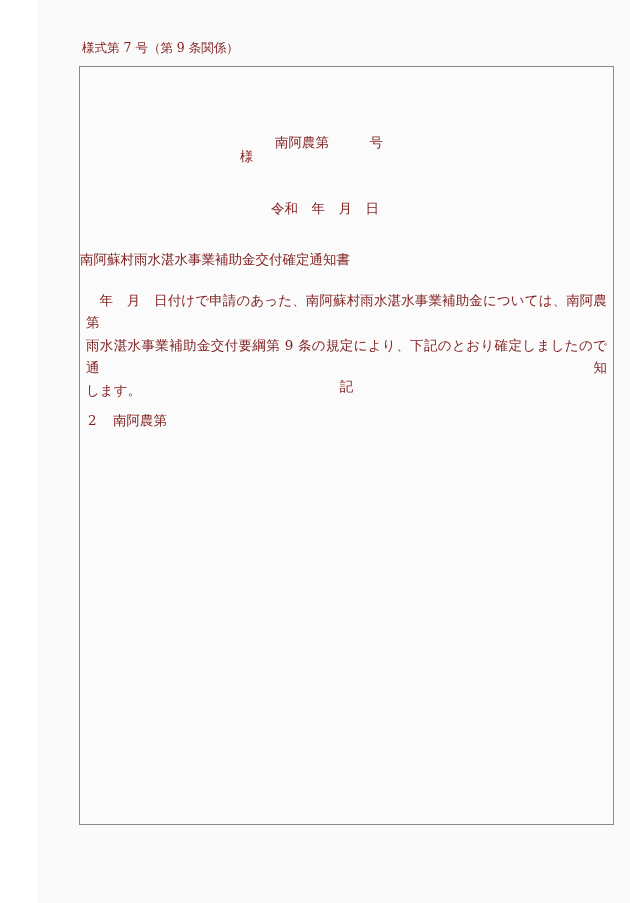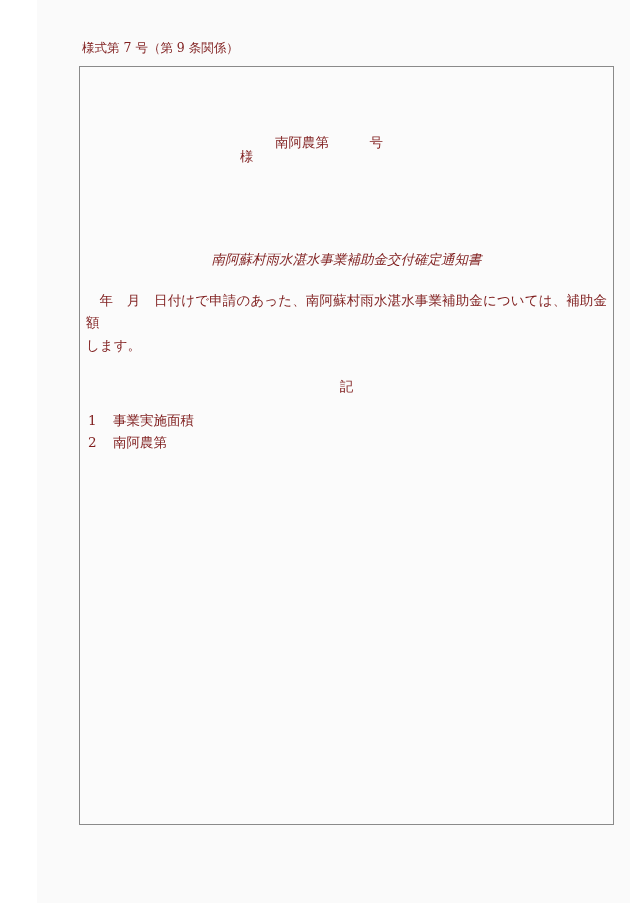--- a/index.html
+++ b/index.html
@@ -78,24 +78,22 @@
   .seal-text {
     font-size: 9px;
     line-height: 9px;
     transform: scale(0.9);
   }
   .doc-title {
     position: absolute;
     top: 181px;
     left: 0;
     right: 0;
-    text-align: center;
     font-size: 13.5px;
     line-height: 22px;
-    font-style: italic;
   }
   .body-para {
     position: absolute;
     top: 222px;
     left: 6px;
     width: 521px;
     font-size: 13.5px;
     line-height: 22.4px;
   }
   .body-line { white-space: pre-wrap; }
@@ -128,37 +126,36 @@
 <body>
 
 <div class="page">
 
   <div class="form-label">様式第 7 号（第 9 条関係）</div>
 
   <div class="doc-box">
 
     <div class="header-right">
       <div class="doc-number">南阿農第　　　号</div>
+      <div class="date-line">令和　年　月　日</div>
     </div>
 
     <div class="recipient">様</div>
 
 
     <div class="doc-title">南阿蘇村雨水湛水事業補助金交付確定通知書</div>
 
     <div class="body-para">
-      <div class="body-line justify">　年　月　日付けで申請のあった、南阿蘇村雨水湛水事業補助金については、補助金額</div>
+      <div class="body-line justify">　年　月　日付けで申請のあった、南阿蘇村雨水湛水事業補助金については、南阿農第</div>
+      <div class="body-line justify">雨水湛水事業補助金交付要綱第 9 条の規定により、下記のとおり確定しましたので通知</div>
       <div class="body-line">します。</div>
     </div>
 
     <div class="record-heading">記</div>
 
     <div class="item-list">
-      <div class="item">
-        <span class="item-no">1</span><span class="item-label">事業実施面積</span>
-      </div>
       <div class="item">
         <span class="item-no">2</span><span class="item-label">南阿農第</span>
       </div>
     </div>
 
   </div>
 </div>
 
 </body></html>

